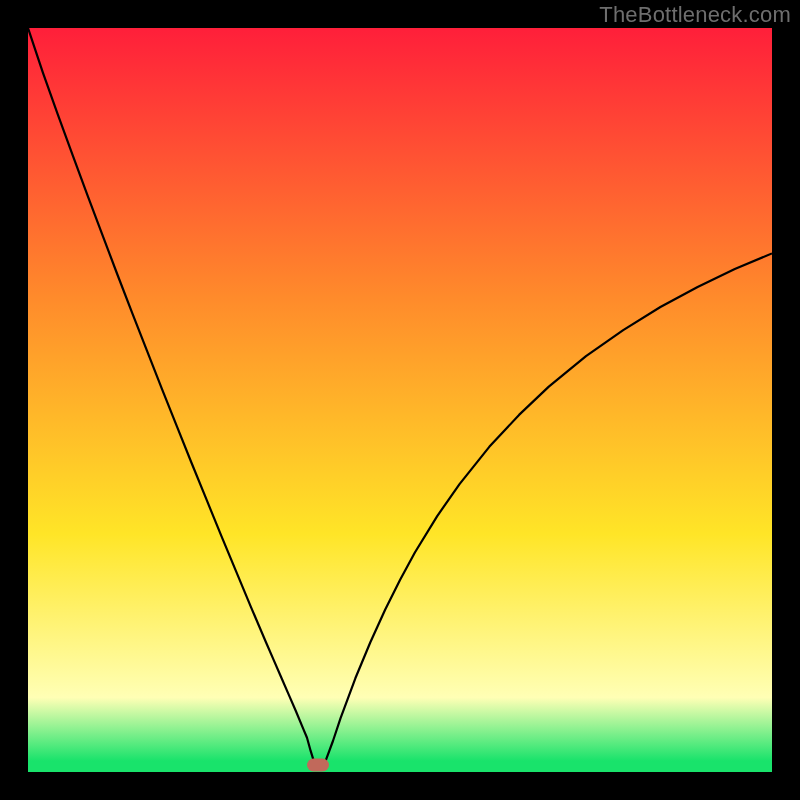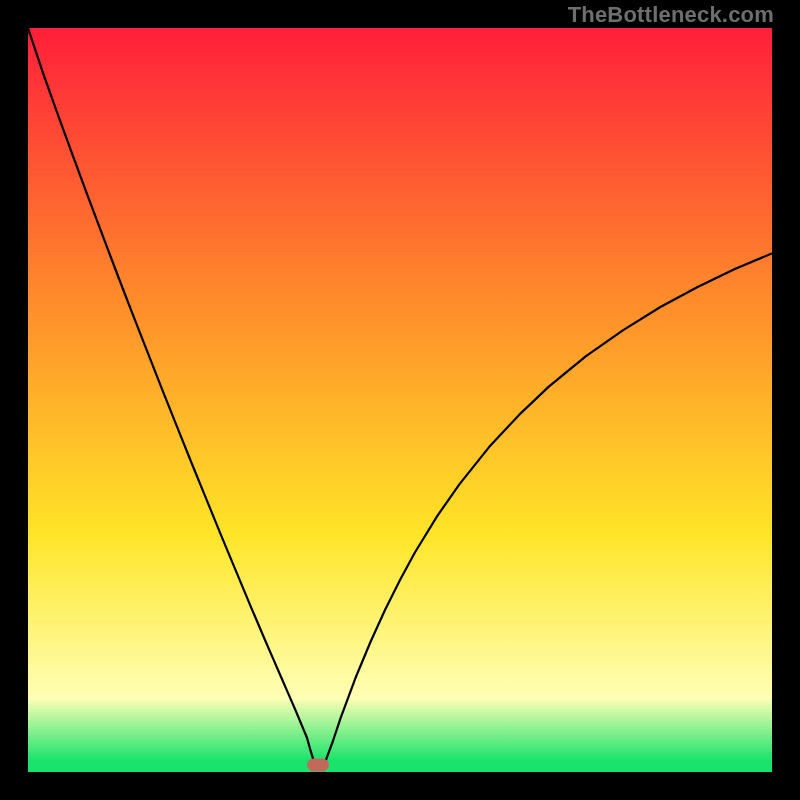--- a/index.html
+++ b/index.html
@@ -13,24 +13,24 @@
   }
   .frame {
     position: absolute;
     width: 800px;
     height: 800px;
     background: #000;
   }
   .watermark {
     position: absolute;
     top: 2px;
-    right: 26px;
+    right: 9px;
     color: #6e6e6e;
     font-size: 22px;
-    font-weight: 700;
+    font-weight: 400;
     letter-spacing: 0.2px;
     z-index: 10;
   }
   .plot {
     position: absolute;
     left: 28px;
     top: 28px;
     width: 744px;
     height: 744px;
   }

